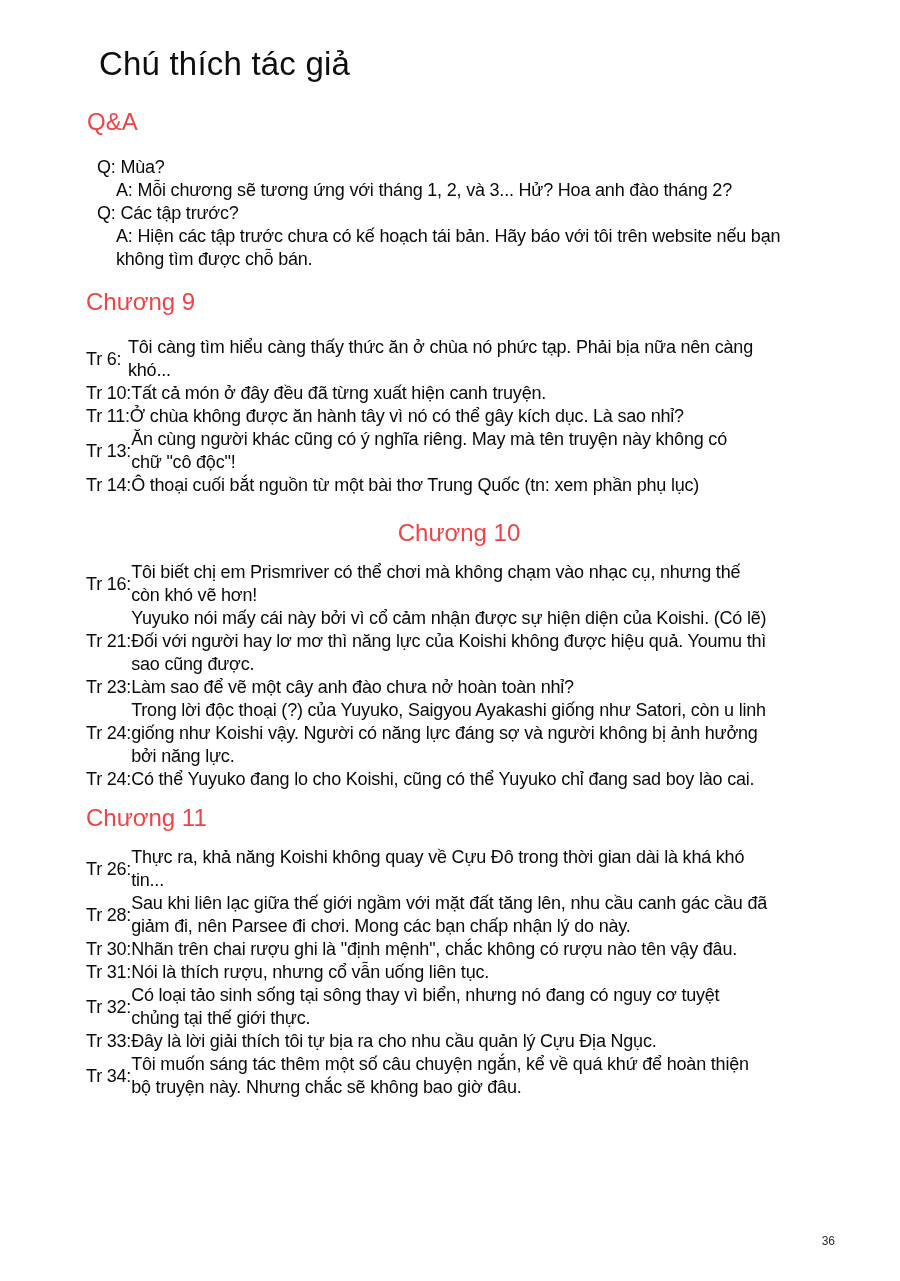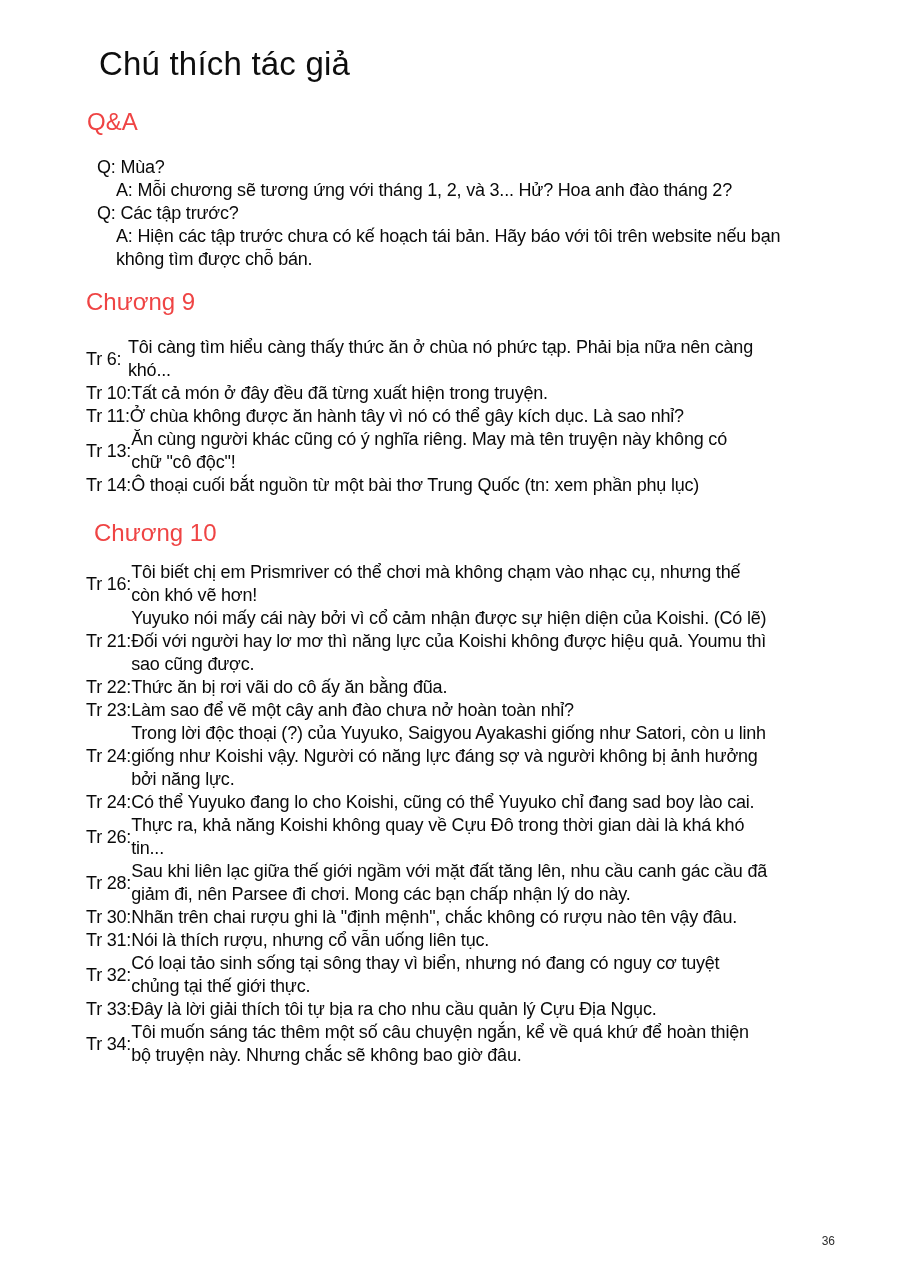--- a/index.html
+++ b/index.html
@@ -27,21 +27,21 @@
   }
 
   .section-heading {
     font-size:24px;
     font-weight:400;
     line-height:30px;
     color:#ef4444;
   }
   .section:nth-child(1) .section-heading { margin:23px 0 19px 1px; }
   .section:nth-child(2) .section-heading { margin:16px 0 19px 0; }
-  .section:nth-child(3) .section-heading { margin:21px 0 13px 8px; }
+  .section:nth-child(3) .section-heading { margin:21px 0 13px 8px;text-align:center; }
   .section:nth-child(4) .section-heading { margin:12px 0 13px 0; }
 
   .qa-list, .note-list {
     font-size:18px;
     line-height:23px;
     letter-spacing:-0.2px;
   }
   .q-line { margin-left:11px; white-space:pre-line; }
   .a-line { margin-left:30px; white-space:pre-line; }
 
@@ -78,21 +78,21 @@
         <section class="section">
           <h2 class="section-heading">Chương 9</h2>
           <div class="note-list">
             <div class="note">
               <span class="note-label">Tr 6:</span>
               <span class="note-text">Tôi càng tìm hiểu càng thấy thức ăn ở chùa nó phức tạp. Phải bịa nữa nên càng
 khó...</span>
             </div>
             <div class="note">
               <span class="note-label">Tr 10:</span>
-              <span class="note-text">Tất cả món ở đây đều đã từng xuất hiện trong truyện.</span>
+              <span class="note-text">Tất cả món ở đây đều đã từng xuất hiện canh truyện.</span>
             </div>
             <div class="note">
               <span class="note-label">Tr 11:</span>
               <span class="note-text">Ở chùa không được ăn hành tây vì nó có thể gây kích dục. Là sao nhỉ?</span>
             </div>
             <div class="note">
               <span class="note-label">Tr 13:</span>
               <span class="note-text">Ăn cùng người khác cũng có ý nghĩa riêng. May mà tên truyện này không có
 chữ "cô độc"!</span>
             </div>
@@ -110,40 +110,37 @@
               <span class="note-text">Tôi biết chị em Prismriver có thể chơi mà không chạm vào nhạc cụ, nhưng thế
 còn khó vẽ hơn!</span>
             </div>
             <div class="note">
               <span class="note-label">Tr 21:</span>
               <span class="note-text">Yuyuko nói mấy cái này bởi vì cổ cảm nhận được sự hiện diện của Koishi. (Có lẽ)
 Đối với người hay lơ mơ thì năng lực của Koishi không được hiệu quả. Youmu thì
 sao cũng được.</span>
             </div>
             <div class="note">
-              <span class="note-label">Tr 22:</span>
-              <span class="note-text">Thức ăn bị rơi vãi do cô ấy ăn bằng đũa.</span>
-            </div>
-            <div class="note">
               <span class="note-label">Tr 23:</span>
               <span class="note-text">Làm sao để vẽ một cây anh đào chưa nở hoàn toàn nhỉ?</span>
             </div>
             <div class="note">
               <span class="note-label">Tr 24:</span>
               <span class="note-text">Trong lời độc thoại (?) của Yuyuko, Saigyou Ayakashi giống như Satori, còn u linh
 giống như Koishi vậy. Người có năng lực đáng sợ và người không bị ảnh hưởng
 bởi năng lực.</span>
             </div>
             <div class="note">
               <span class="note-label">Tr 24:</span>
               <span class="note-text">Có thể Yuyuko đang lo cho Koishi, cũng có thể Yuyuko chỉ đang sad boy lào cai.</span>
             </div>
           </div>
         </section>
         <section class="section">
+          <h2 class="section-heading">Chương 11</h2>
           <div class="note-list">
             <div class="note">
               <span class="note-label">Tr 26:</span>
               <span class="note-text">Thực ra, khả năng Koishi không quay về Cựu Đô trong thời gian dài là khá khó
 tin...</span>
             </div>
             <div class="note">
               <span class="note-label">Tr 28:</span>
               <span class="note-text">Sau khi liên lạc giữa thế giới ngầm với mặt đất tăng lên, nhu cầu canh gác cầu đã
 giảm đi, nên Parsee đi chơi. Mong các bạn chấp nhận lý do này.</span>

